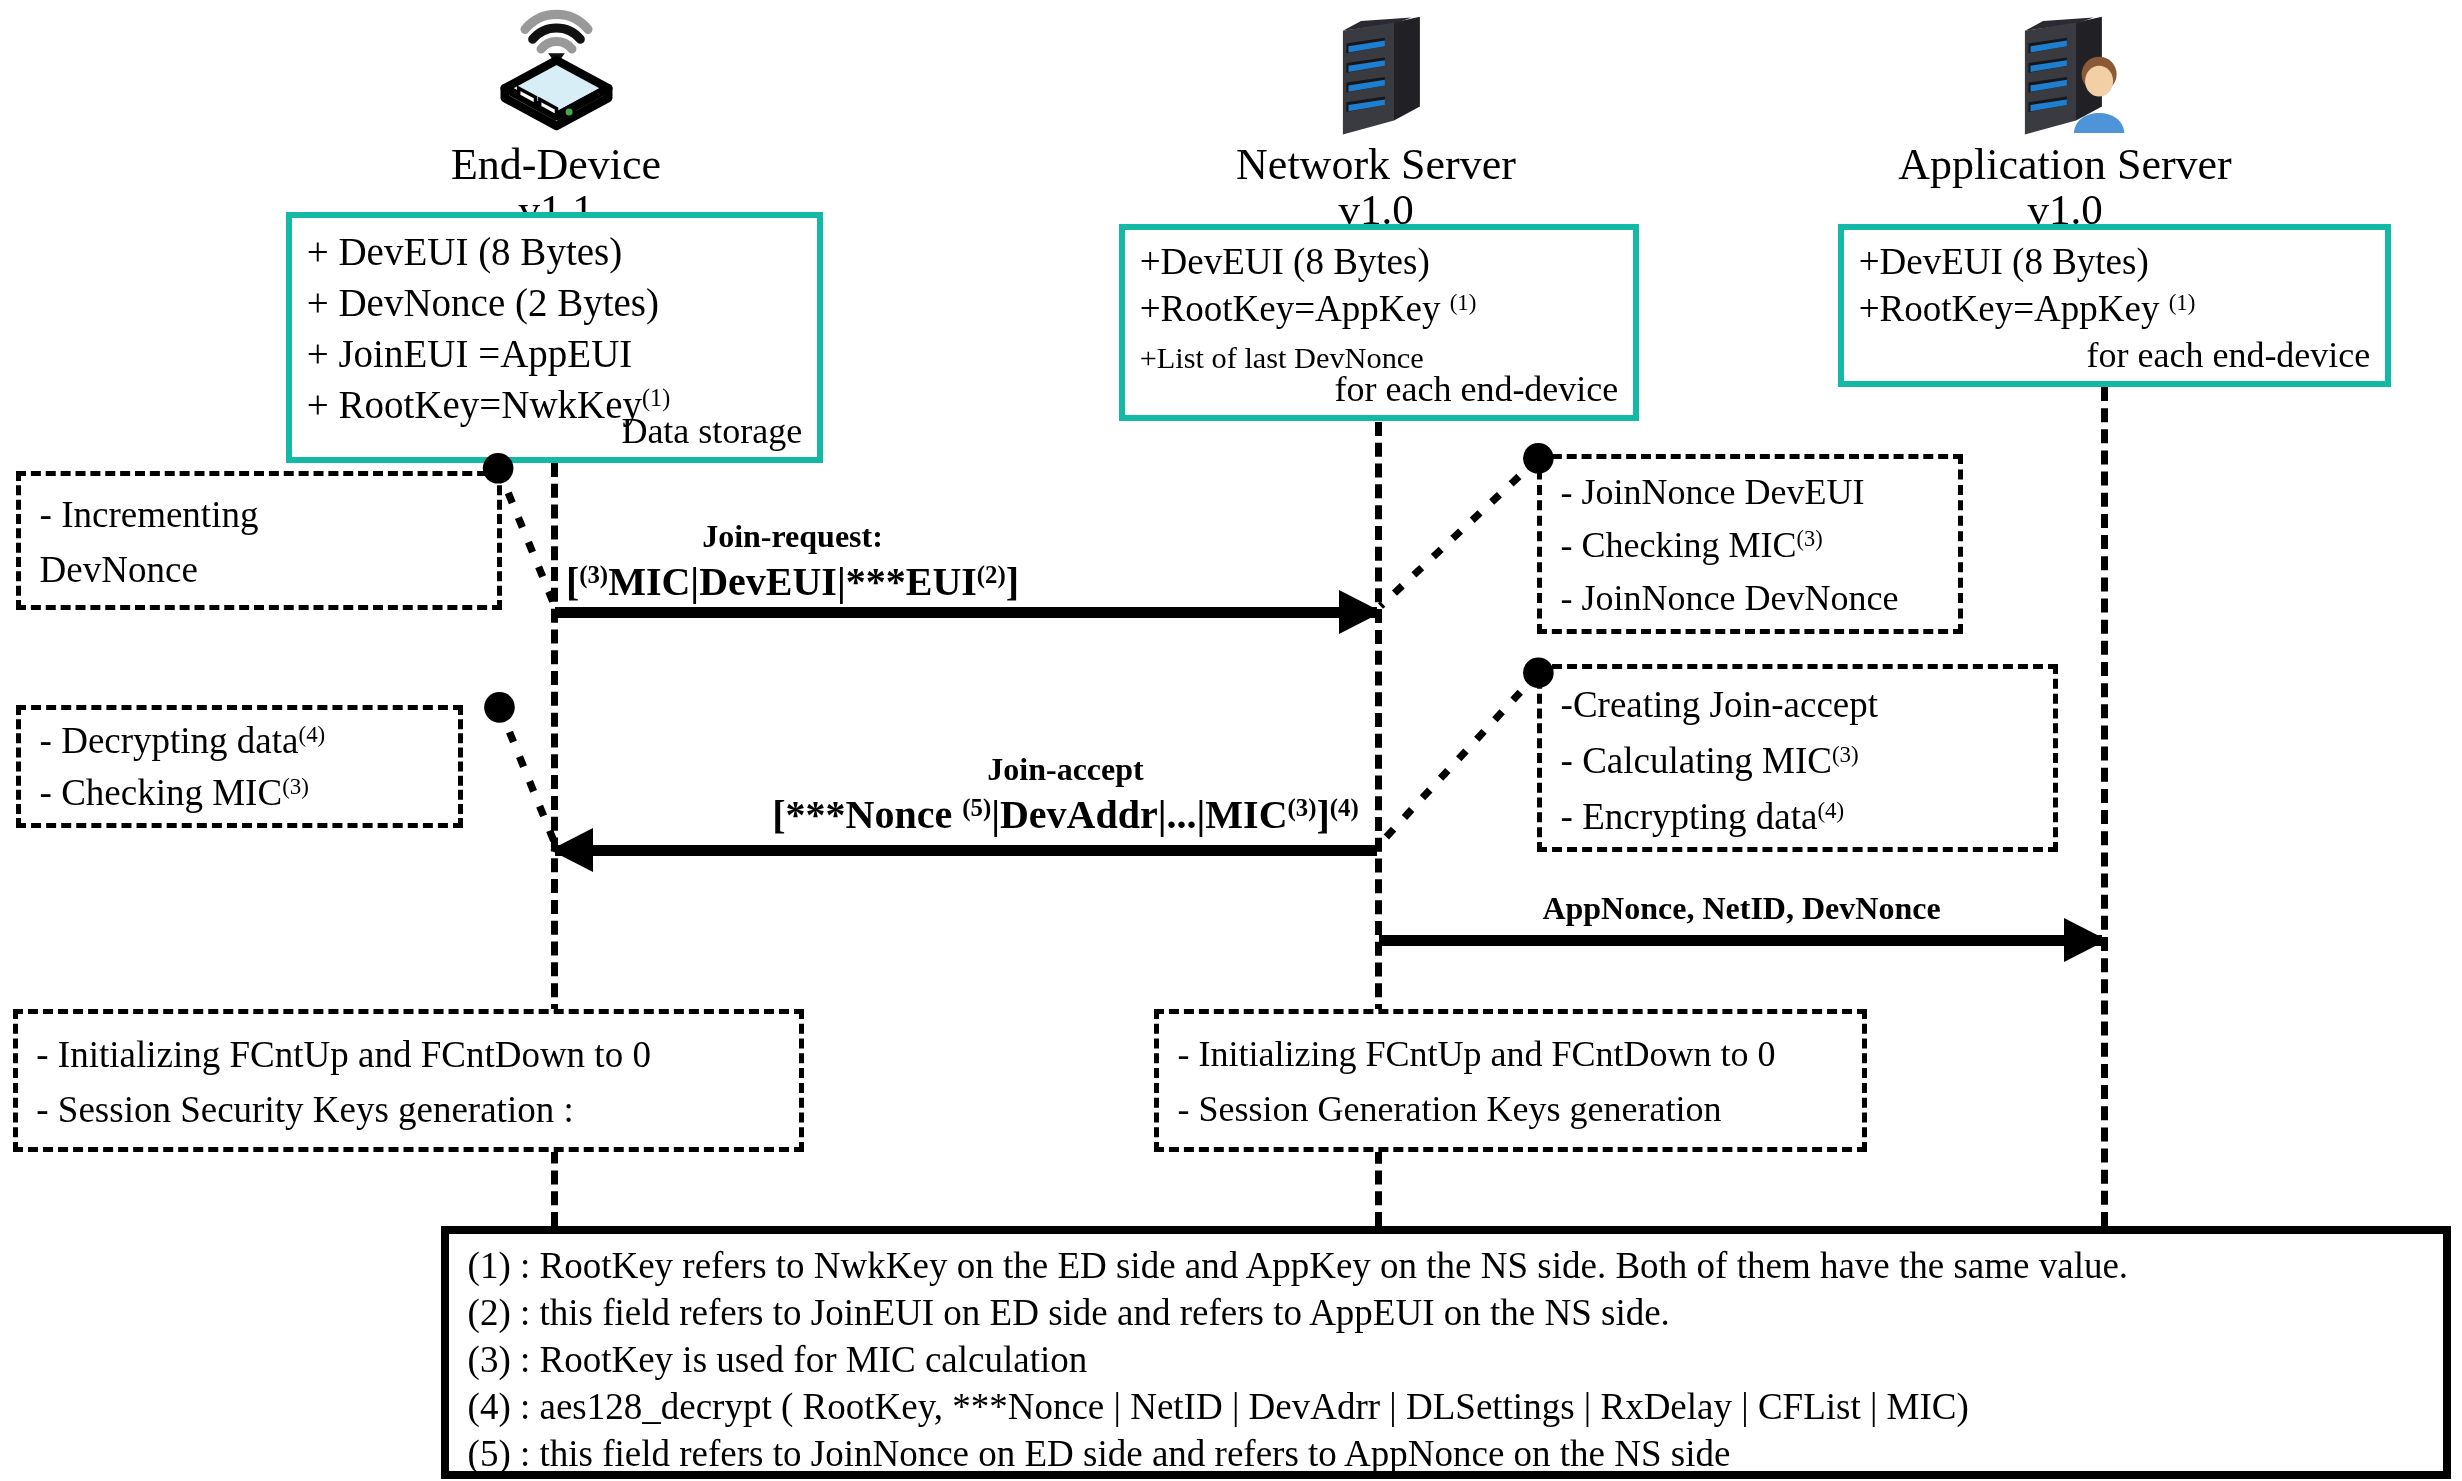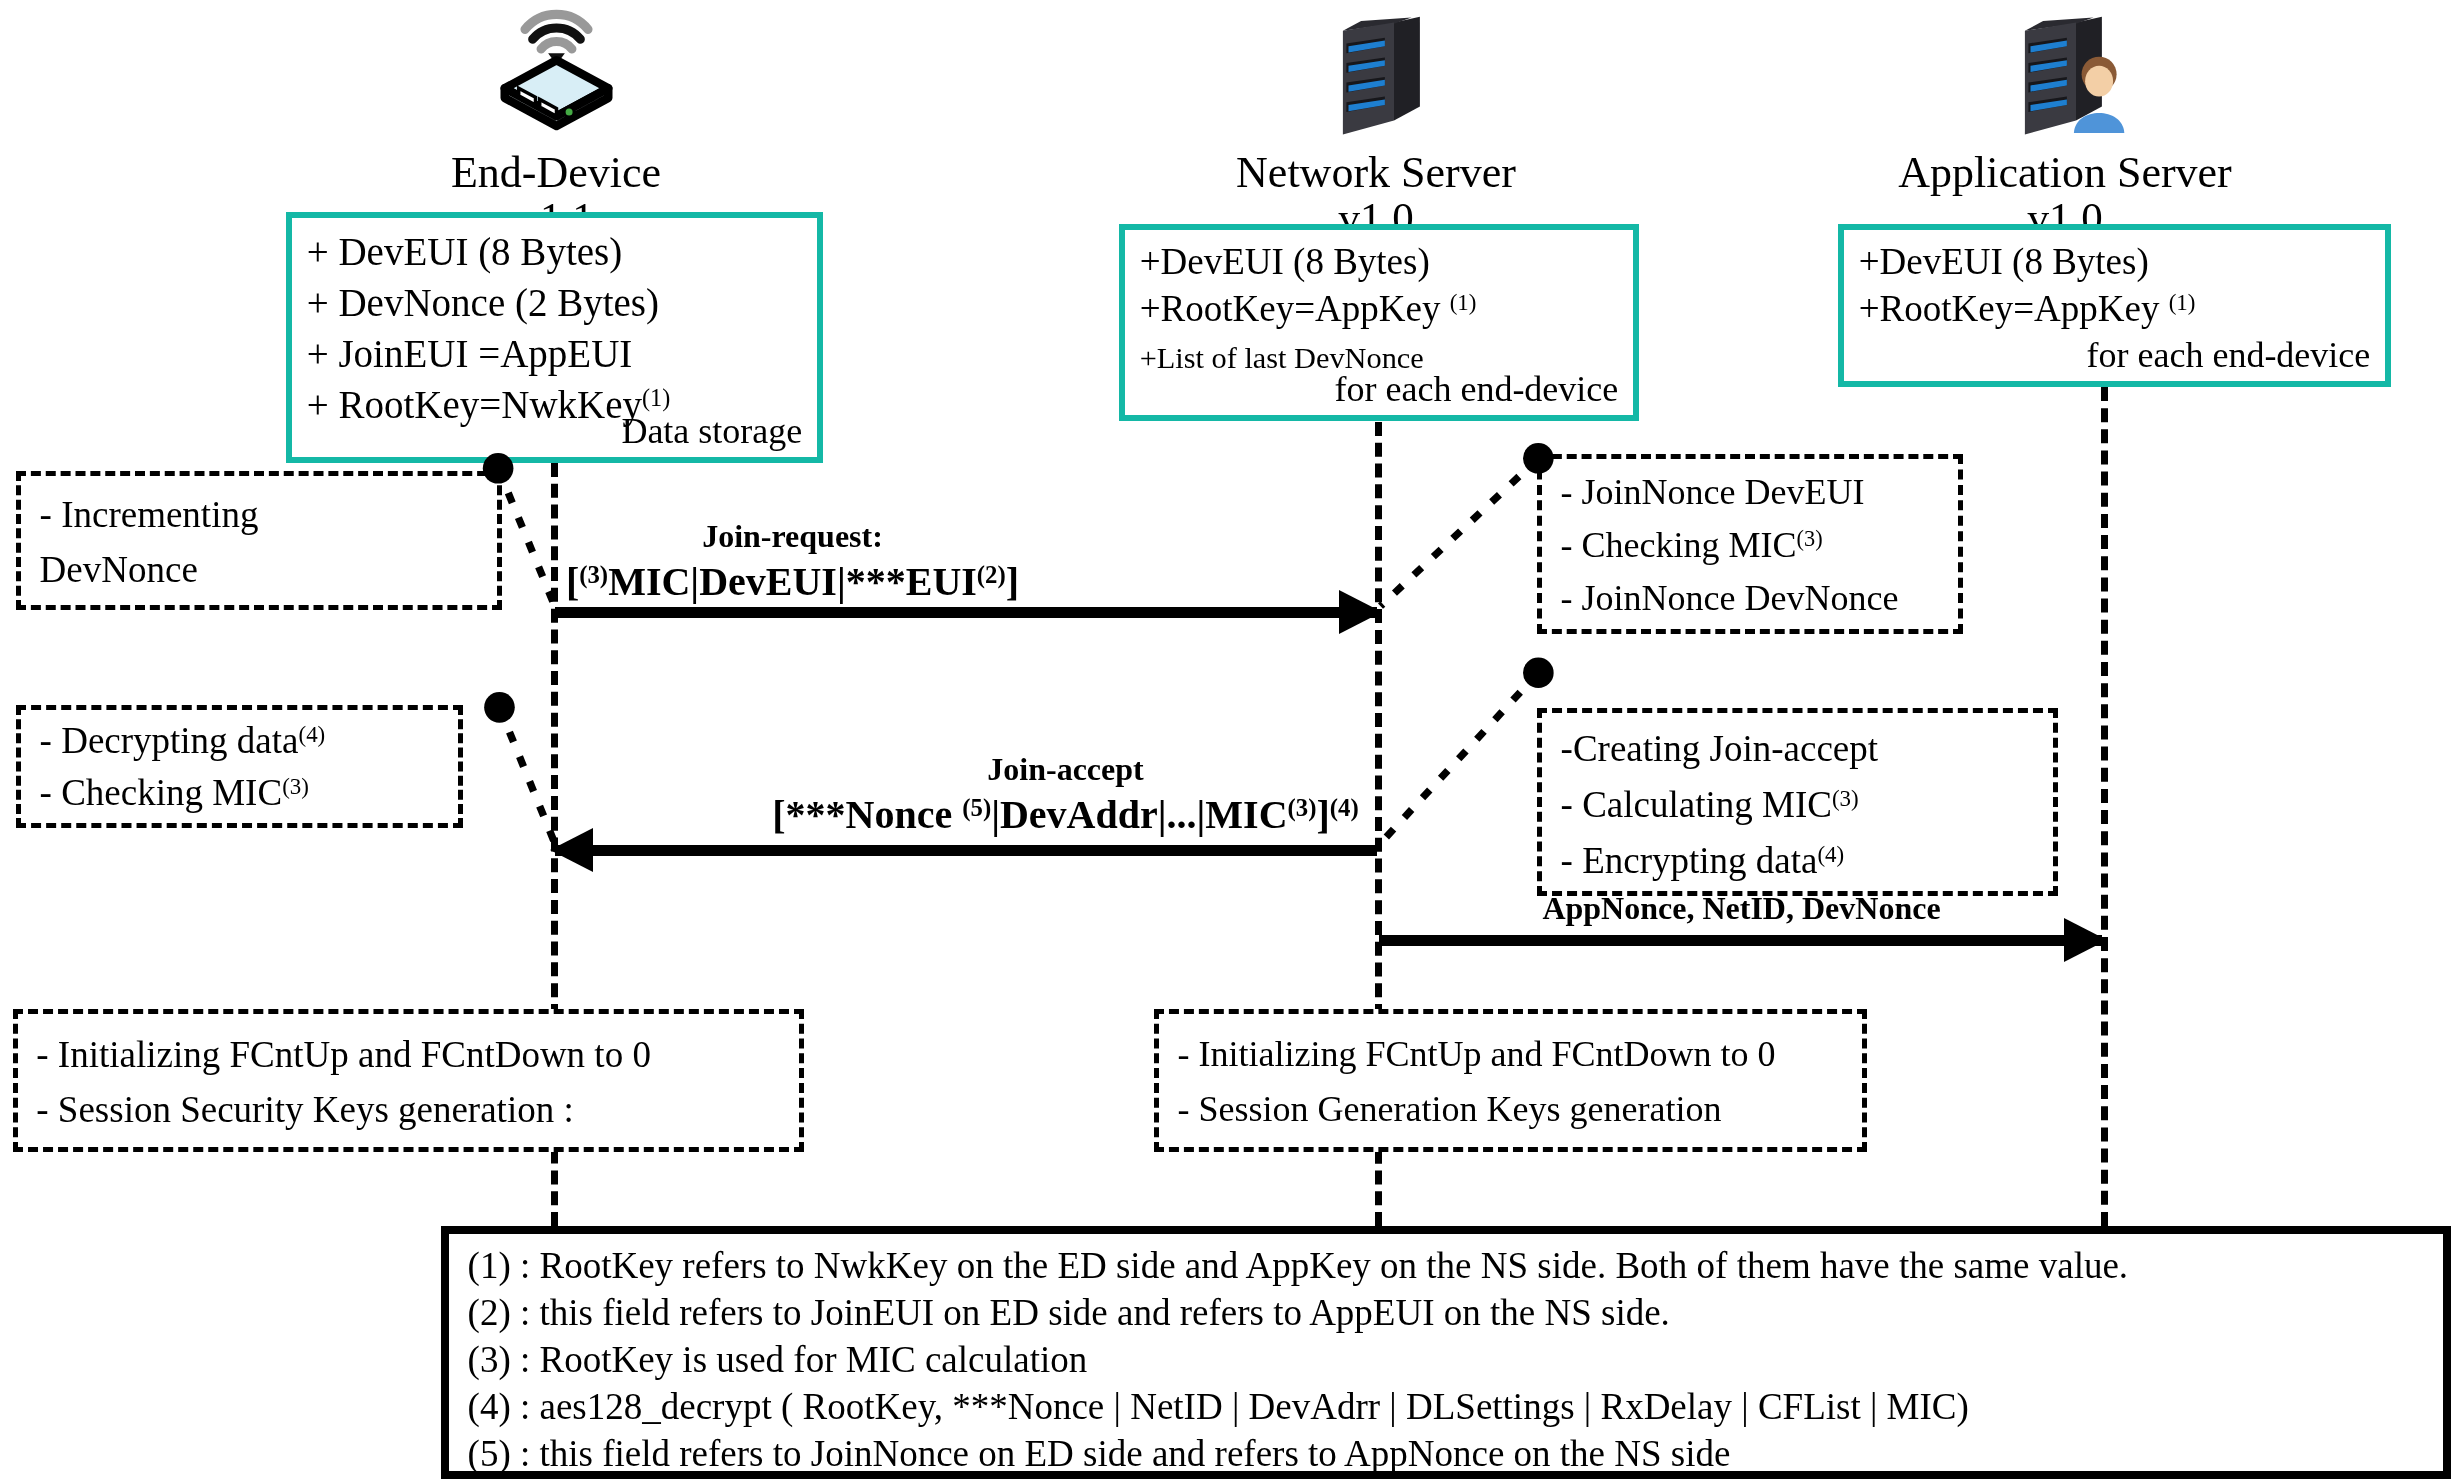--- a/index.html
+++ b/index.html
@@ -7,21 +7,21 @@
   *{box-sizing:border-box;}
   .canvas{position:relative;width:2462px;height:1482px;background:#fff;overflow:hidden;}
 
   
   .lifeline{position:absolute;width:0;border-left:7.3px dashed #000;z-index:1;}
 
   
   .entity{position:absolute;top:0;display:flex;flex-direction:column;align-items:center;z-index:3;}
   .entity-icon{width:153px;height:140px;}
   .entity-icon svg{width:100%;height:100%;display:block;}
-  .entity-name{font-size:44px;line-height:47px;margin-top:9px;white-space:nowrap;}
+  .entity-name{font-size:44px;line-height:47px;margin-top:1px;white-space:nowrap;}
   .entity-version{font-size:43px;line-height:44px;}
 
   
   .solid-box{position:absolute;border:6px solid #14b8a6;background:#fff;z-index:4;padding:8px 14.7px;}
   .solid-box .line{font-size:39px;line-height:51px;white-space:nowrap;}
   .box-note{position:absolute;right:14.7px;bottom:5.3px;font-size:36px;white-space:nowrap;}
   .smallnote .line{font-size:37px;line-height:47px;}
 
   
   .dashed-box{position:absolute;border:5.3px dashed #000;background:#fff;z-index:4;padding:10.7px 18.6px;}
@@ -148,21 +148,21 @@
     <div class="line" style="font-size:36px;line-height:53px;"><span>- JoinNonce DevEUI</span></div>
     <div class="line" style="font-size:36px;line-height:53px;"><span>- Checking MIC</span><sup>(3)</sup></div>
     <div class="line" style="font-size:36px;line-height:53px;"><span>- JoinNonce DevNonce</span></div>
   </div>
 
   <div class="dashed-box" style="left:16px;top:705px;width:447px;height:123px;padding-top:5.3px;">
     <div class="line" style="line-height:52px;"><span>- Decrypting data</span><sup>(4)</sup></div>
     <div class="line" style="line-height:52px;"><span>- Checking MIC</span><sup>(3)</sup></div>
   </div>
 
-  <div class="dashed-box" style="left:1537px;top:708px;width:521px;height:188px;padding-top:8px;">
+  <div class="dashed-box" style="left:1537px;top:664px;width:521px;height:188px;padding-top:8px;">
     <div class="line" style="line-height:56px;"><span>-Creating Join-accept</span></div>
     <div class="line" style="line-height:56px;"><span>- Calculating MIC</span><sup>(3)</sup></div>
     <div class="line" style="line-height:56px;"><span>- Encrypting data</span><sup>(4)</sup></div>
   </div>
 
   <div class="dashed-box" style="left:12.7px;top:1009px;width:791px;height:143px;padding-top:13.3px;">
     <div class="line" style="line-height:55px;"><span>- Initializing FCntUp and FCntDown to 0</span></div>
     <div class="line" style="line-height:55px;"><span>- Session Security Keys generation :</span></div>
   </div>
 

